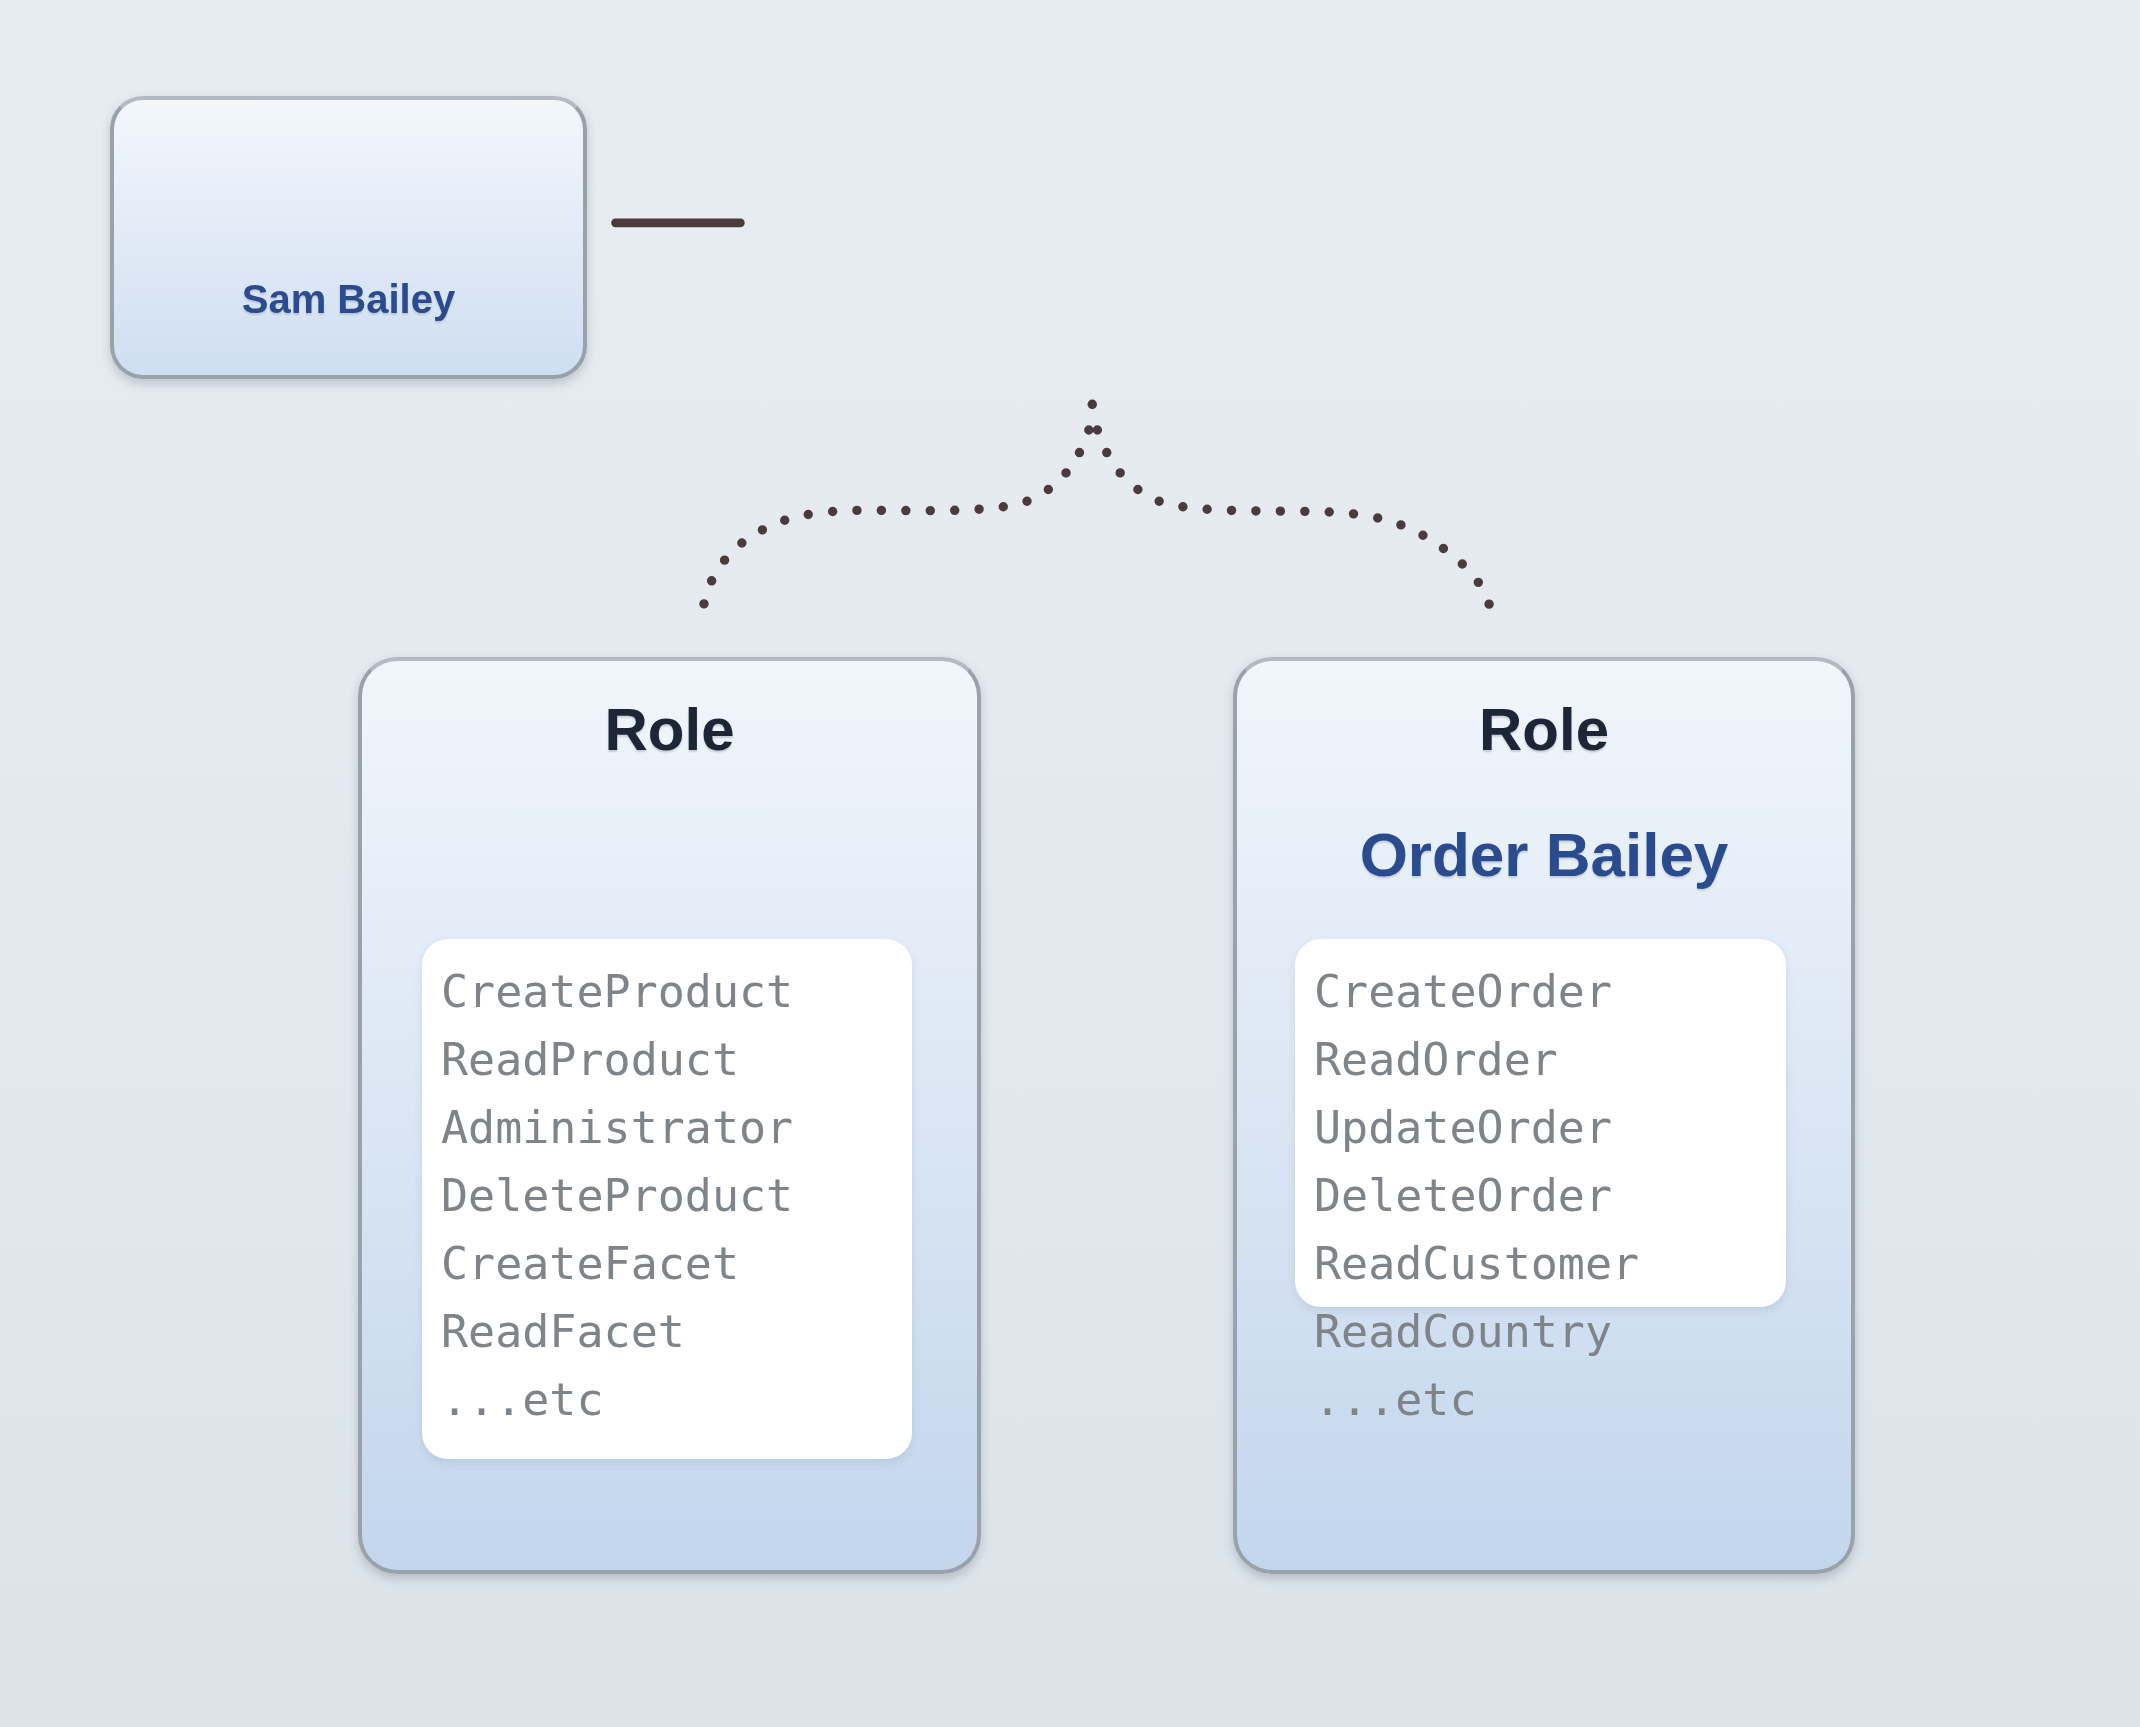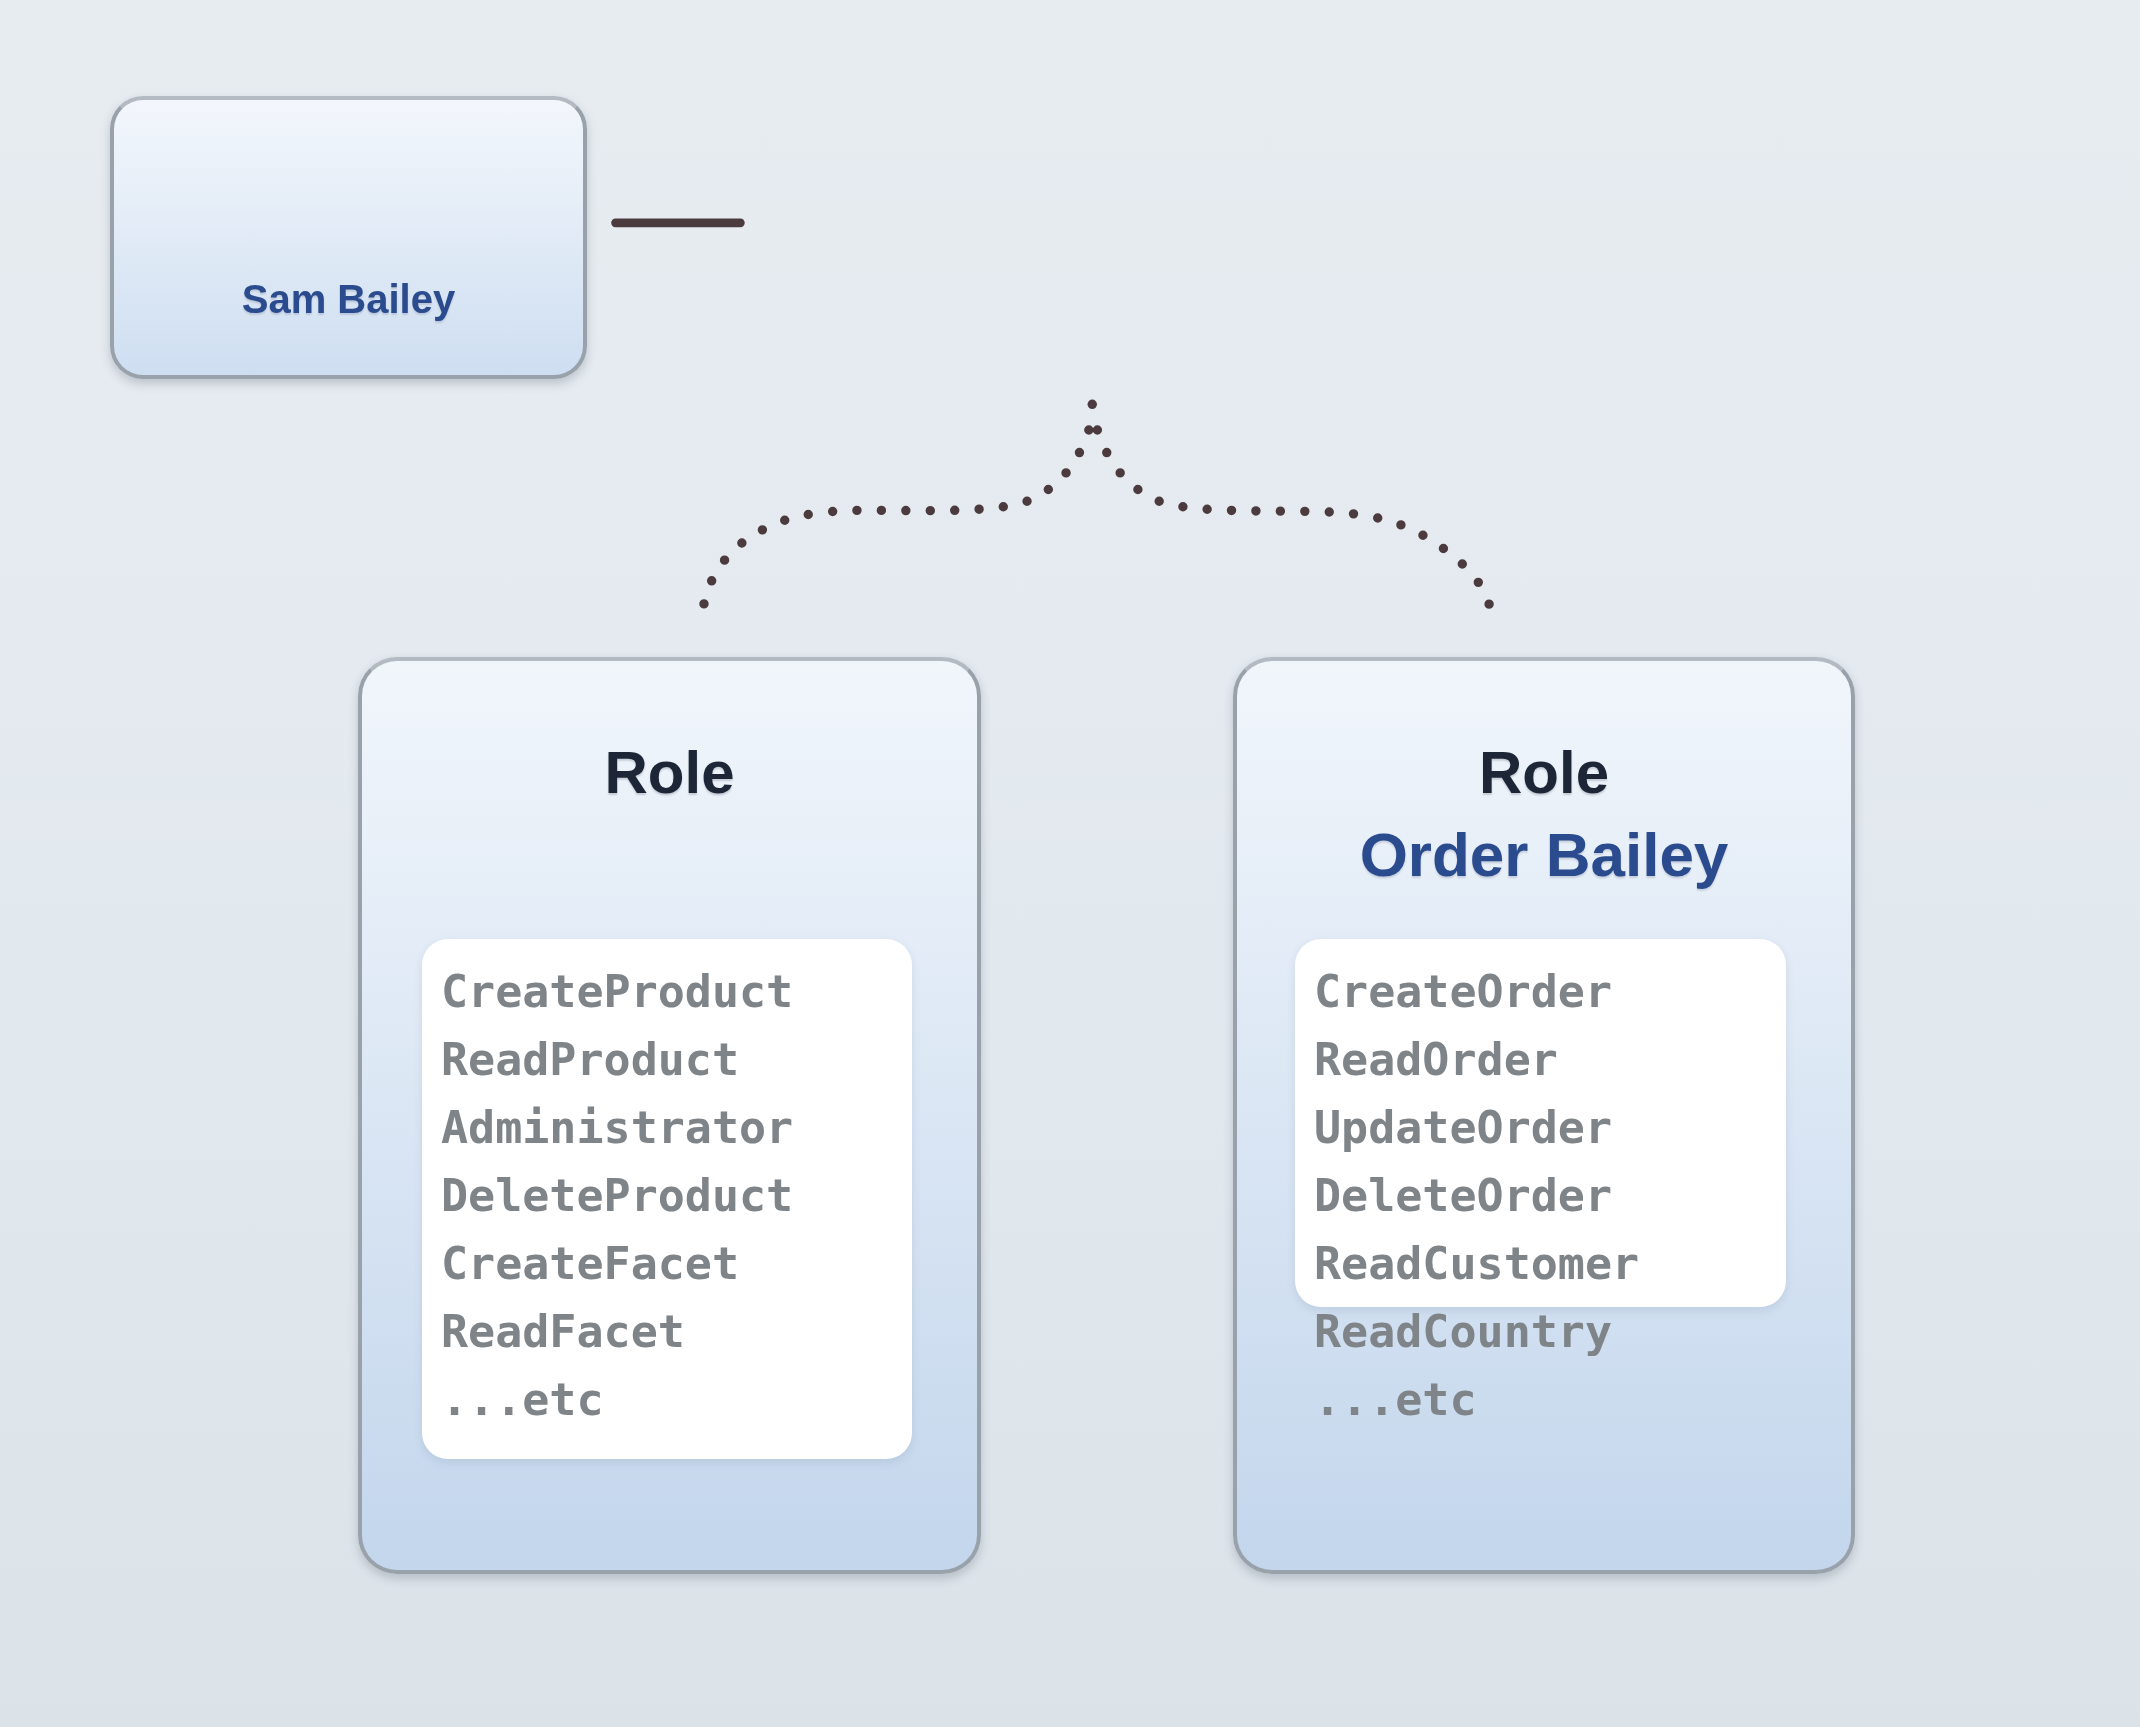--- a/index.html
+++ b/index.html
@@ -27,27 +27,26 @@
     font-weight:bold;font-size:60px;line-height:60px;color:#1d2636;
     text-shadow:0 1.7px 1.7px rgba(25,35,55,.18);
   }
   .node-value{
     position:absolute;left:0;width:100%;text-align:center;
     font-weight:bold;font-size:40px;line-height:62px;color:#2a4b8e;
     text-shadow:0 1.7px 1.7px rgba(25,35,75,.15);
   }
   .entity .node-title{top:44px;}
   .entity .node-value{top:168px;}
-  .role .node-title{top:39px;margin-top:43px;}
+  .role .node-title{top:39px;}
   .role .node-value{top:163px;font-size:62px;}
   .perm-panel{
     position:absolute;box-sizing:border-box;background:#ffffff;
     border-radius:26px;box-shadow:0 3.4px 8.6px rgba(80,100,125,.13);
     padding:19px 4px 0 19px;
-    font-weight:bold;
   }
   .perm{
     font-family:"DejaVu Sans Mono","Liberation Mono",monospace;
     font-size:45px;line-height:68px;color:#7f8488;white-space:pre;
   }
 </style>
 </head>
 <body>
 
 <div class="canvas">

